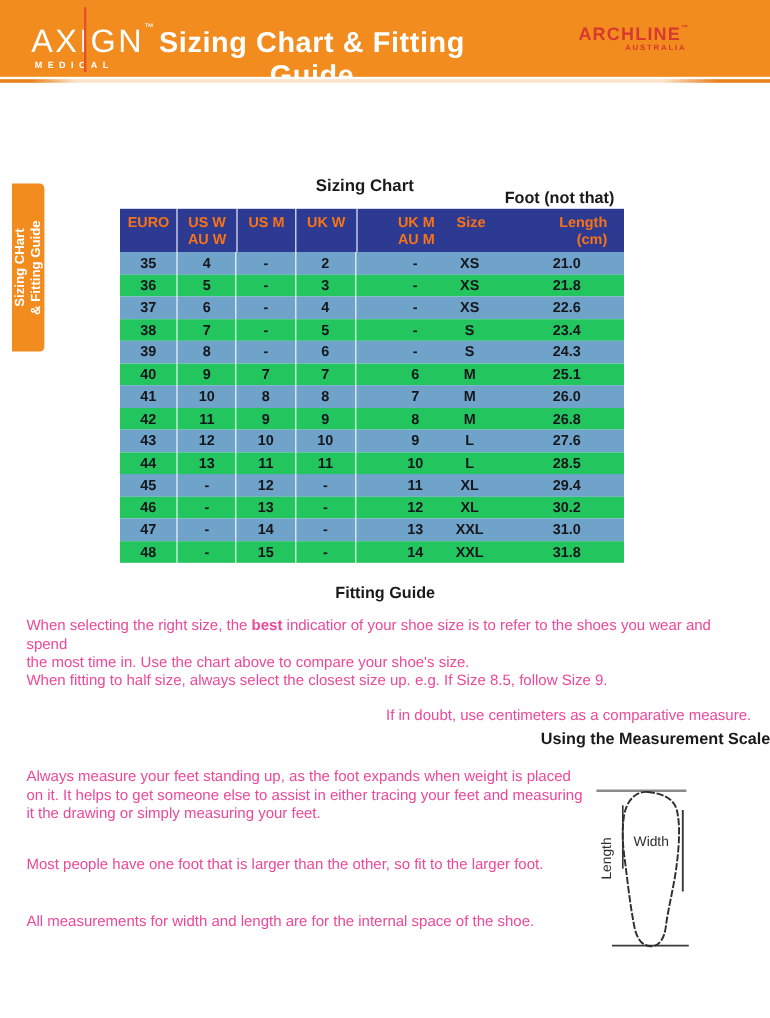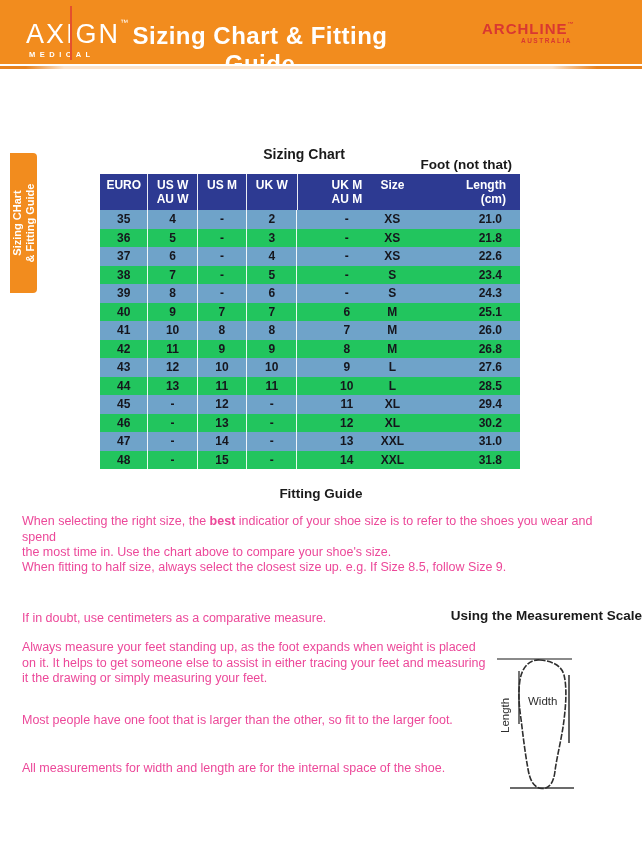--- a/index.html
+++ b/index.html
@@ -38,32 +38,32 @@
     transform:translate(-50%,-50%) rotate(-90deg);
     white-space:pre-line; text-align:center;
     color:#fff; font-size:11px; font-weight:700; line-height:13px; width:140px;
   }
   
   .chart-title { position:absolute; left:94px; top:146px; width:420px; text-align:center; font-size:14px; font-weight:700; color:#1a1a1a; }
   .foot-note   { position:absolute; right:130px; top:157px; font-size:13.5px; font-weight:700; color:#1a1a1a; }
   .sizing-table { position:absolute; left:100px; top:174px; width:420px; }
   .thead { display:flex; background:#2D3A92; height:36px; }
   .hcell {
-    color:#ffffff; font-size:12px; font-weight:700; line-height:14px;
+    color:#f97316; font-size:12px; font-weight:700; line-height:14px;
     text-align:center; white-space:pre-line; padding-top:4px;
   }
   .trow { display:flex; height:18.5px; }
   .trow.alt { background:#22c55e; }
   .trow.base { background:#6FA3C9; }
   .cell { font-size:12px; font-weight:700; color:#16161d; line-height:18.5px; text-align:center; }
   .c0{width:52px;} .c1{width:53px;} .c2{width:53px;} .c3{width:54px;}
   .c4{width:46px;margin-left:28px;} .c5{width:52px;} .c6{width:110px;}
   .sep { border-right:1px solid rgba(255,255,255,0.9); }
   .c6.hcell { text-align:right; padding-right:14px; }
-  .c6.cell  { text-align:right; padding-right:18px; }
+  .c6.cell  { text-align:right; padding-right:36px; }
   
   .h2 { position:absolute; left:0; width:642px; text-align:center; font-size:13.5px; font-weight:700; color:#1a1a1a; }
   .para { position:absolute; left:22px; font-size:12.5px; line-height:15.5px; color:#ec4899; white-space:pre-line; }
   .para b { font-weight:700; }
   
   .foot-diagram { position:absolute; left:492px; top:642px; }
 </style>
 </head>
 <body>
 
@@ -233,21 +233,21 @@
         </div>
       </div>
   </div>
 
   <div class="h2" style="top:486px;">Fitting Guide</div>
   <div class="para" style="top:514px; width:604px;"><span>When selecting the right size, the </span><b>best</b><span> indicatior of your shoe size is to refer to the shoes you wear and spend
 the most time in. Use the chart above to compare your shoe's size.</span></div>
   <div class="para" style="top:560px; width:604px;">When fitting to half size, always select the closest size up. e.g. If Size 8.5, follow Size 9.</div>
 
   <div class="h2" style="top:608px;text-align:right;">Using the Measurement Scale</div>
-  <div class="para" style="top:611px; width:604px;">If in doubt, use centimeters as a comparative measure.</div>
+  <div class="para" style="top:589px; width:604px;text-align:right;">If in doubt, use centimeters as a comparative measure.</div>
   <div class="para" style="top:640px; width:475px;">Always measure your feet standing up, as the foot expands when weight is placed
 on it. It helps to get someone else to assist in either tracing your feet and measuring
 it the drawing or simply measuring your feet.</div>
   <div class="para" style="top:713px; width:475px;">Most people have one foot that is larger than the other, so fit to the larger foot.</div>
   <div class="para" style="top:761px; width:604px;">All measurements for width and length are for the internal space of the shoe.</div>
 
   <svg class="foot-diagram" width="118" height="162" viewBox="0 0 118 162">
     <line x1="5" y1="17" x2="80" y2="17" stroke="#8a8a8a" stroke-width="2.2"></line>
     <line x1="18" y1="146" x2="82" y2="146" stroke="#3a3a3a" stroke-width="1.6"></line>
     <line x1="27" y1="29" x2="27" y2="82" stroke="#3a3a3a" stroke-width="1.4"></line>

